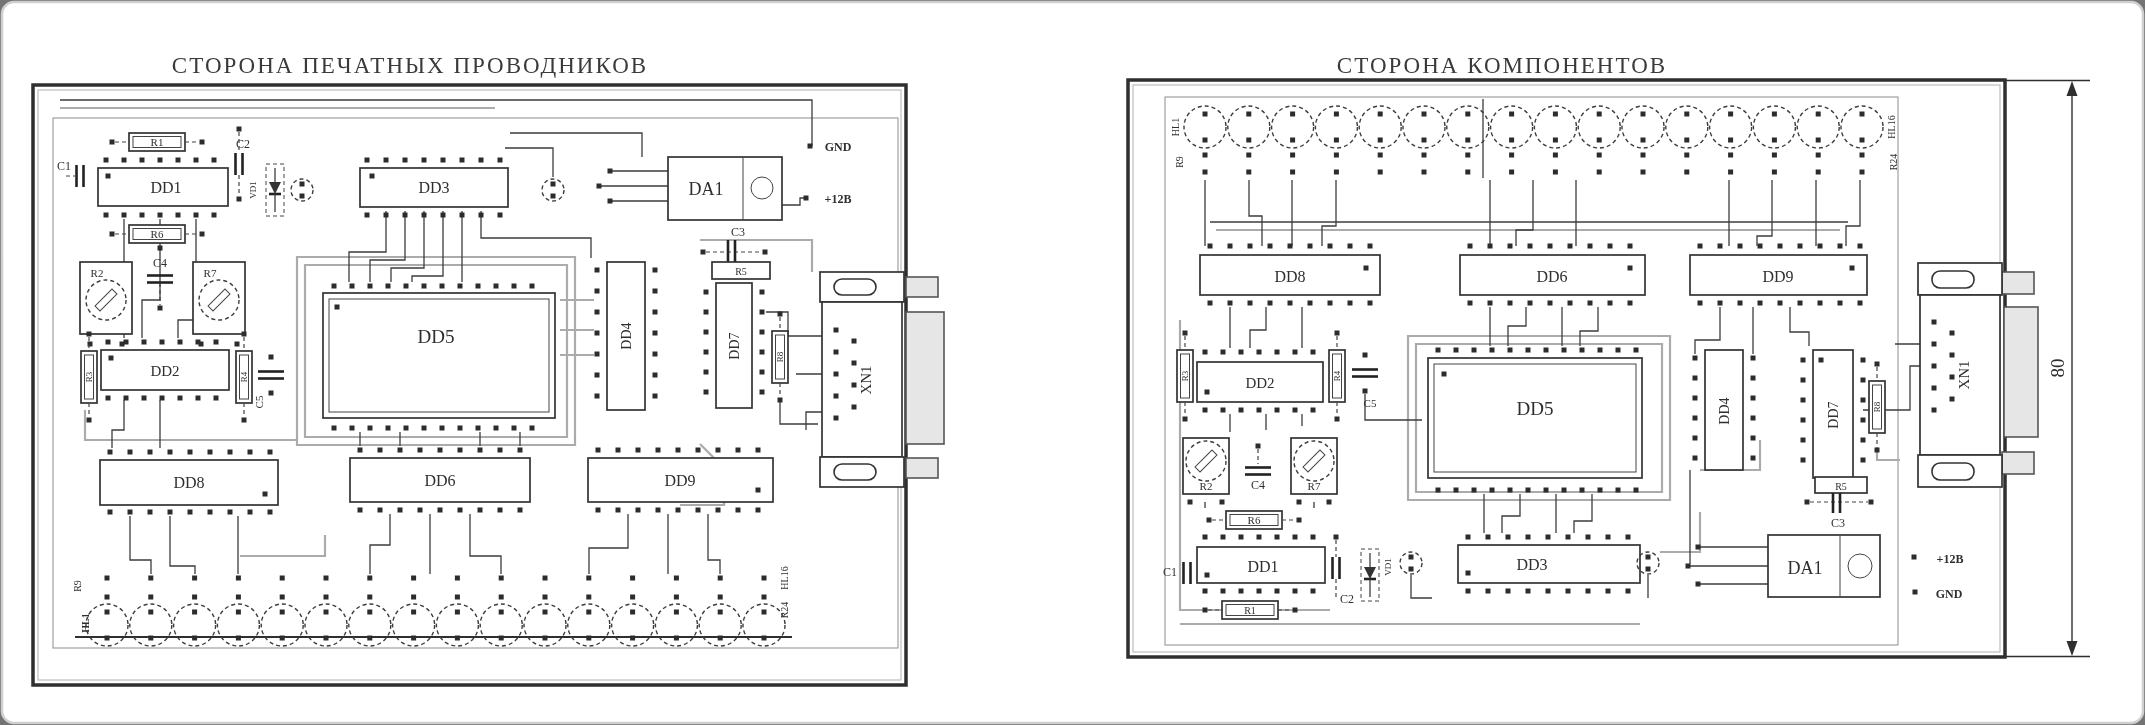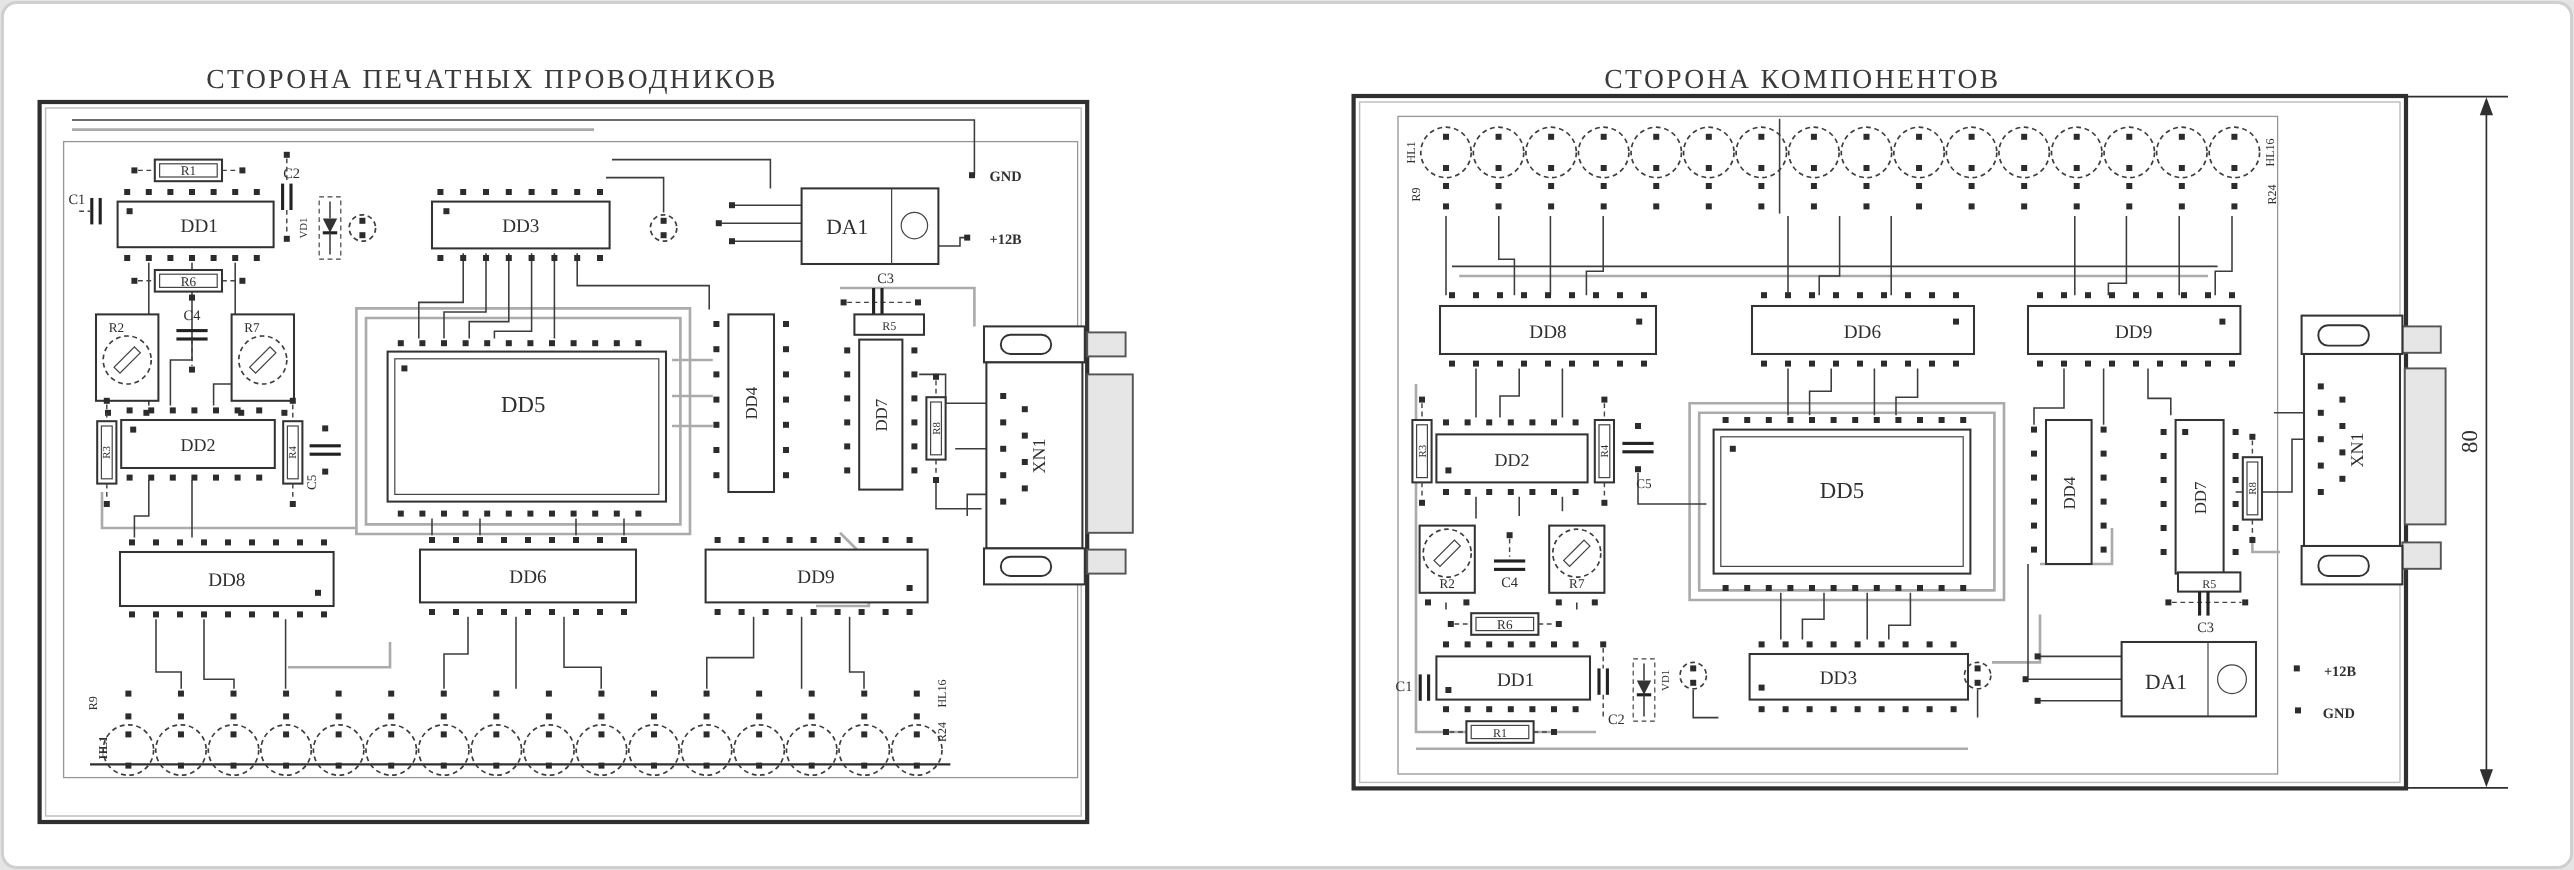--- a/index.html
+++ b/index.html
@@ -1,16 +1,16 @@
 <!DOCTYPE html>
 <html><head>
 <meta charset="utf-8">
 <style>
   html,body{margin:0;padding:0;background:#fff;}
-  .canvas{position:relative;width:2145px;height:725px;background:#e5e5e5;}
+  .canvas{position:relative;width:2145px;height:725px;background:#737373;}
   svg{display:block;}
   svg text{font-family:"Liberation Serif", serif;fill:#2f2f2f;text-anchor:middle;}
   .title{font-size:23px;letter-spacing:2px;fill:#3a3a3a;}
   .t18{font-size:18px}.t16{font-size:16px}.t15{font-size:15px}.t14{font-size:14px}
   .t12{font-size:12px}.t11{font-size:11px}.t10{font-size:10px}.t9{font-size:9px}.t19{font-size:19px}
   .b{font-weight:bold}
   .bd{fill:none;stroke:#2f2f2f;stroke-width:3.5}
   .bd2{fill:none;stroke:#bdbdbd;stroke-width:1.2}
   .in{fill:none;stroke:#979797;stroke-width:1.1}
   .cmp{fill:#fff;stroke:#333;stroke-width:1.7}

